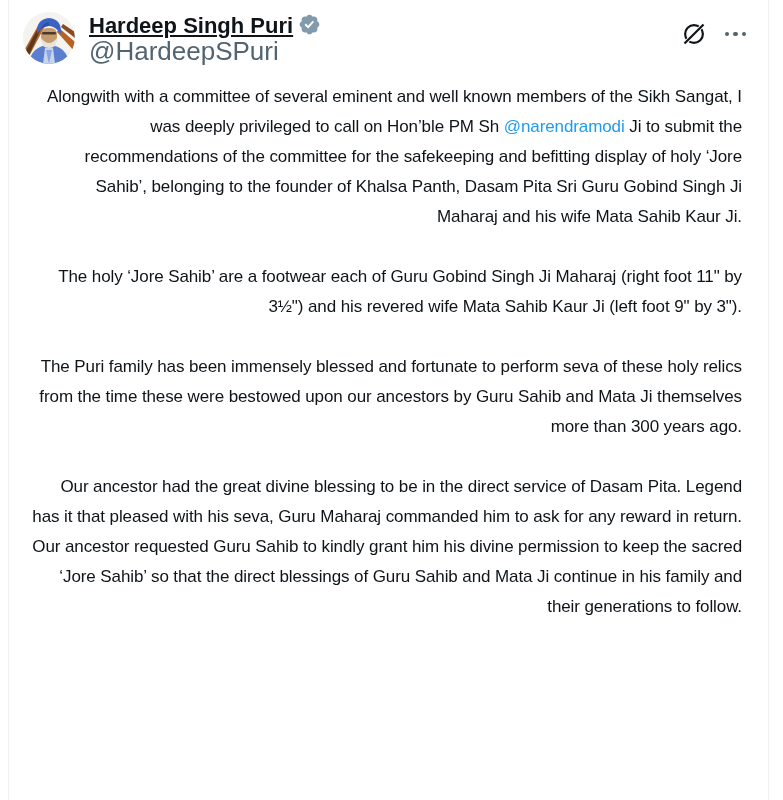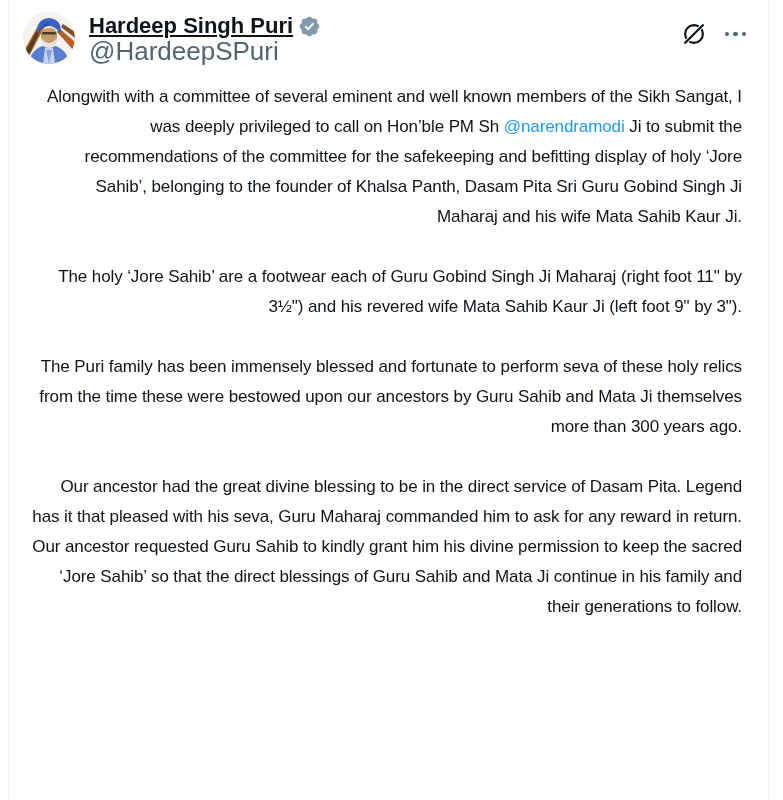--- a/index.html
+++ b/index.html
@@ -42,21 +42,21 @@
     background: #f5f3ef;
   }
   .author-block {
     margin-left: 14px;
     flex: 1 1 auto;
     min-width: 0;
     padding-top: 1px;
   }
   .author-name-row {
     display: flex;
-    align-items: center;
+    align-items: flex-start;
     gap: 5px;
   }
   .author-name {
     font-size: 22px;
     font-weight: 700;
     line-height: 26px;
     color: #0f1419;
     text-decoration: underline;
     cursor: pointer;
     white-space: nowrap;

